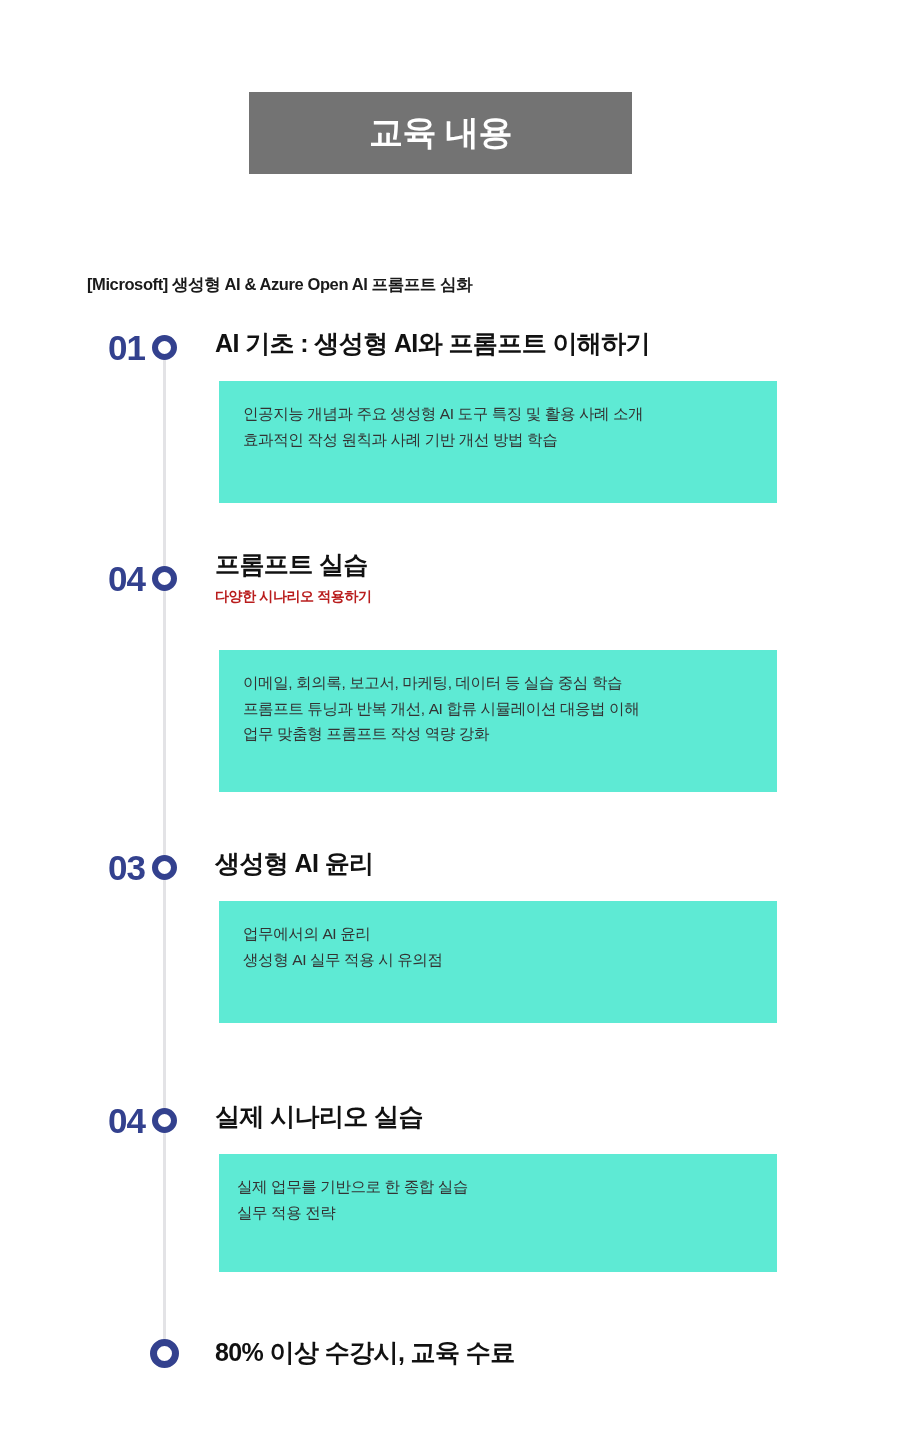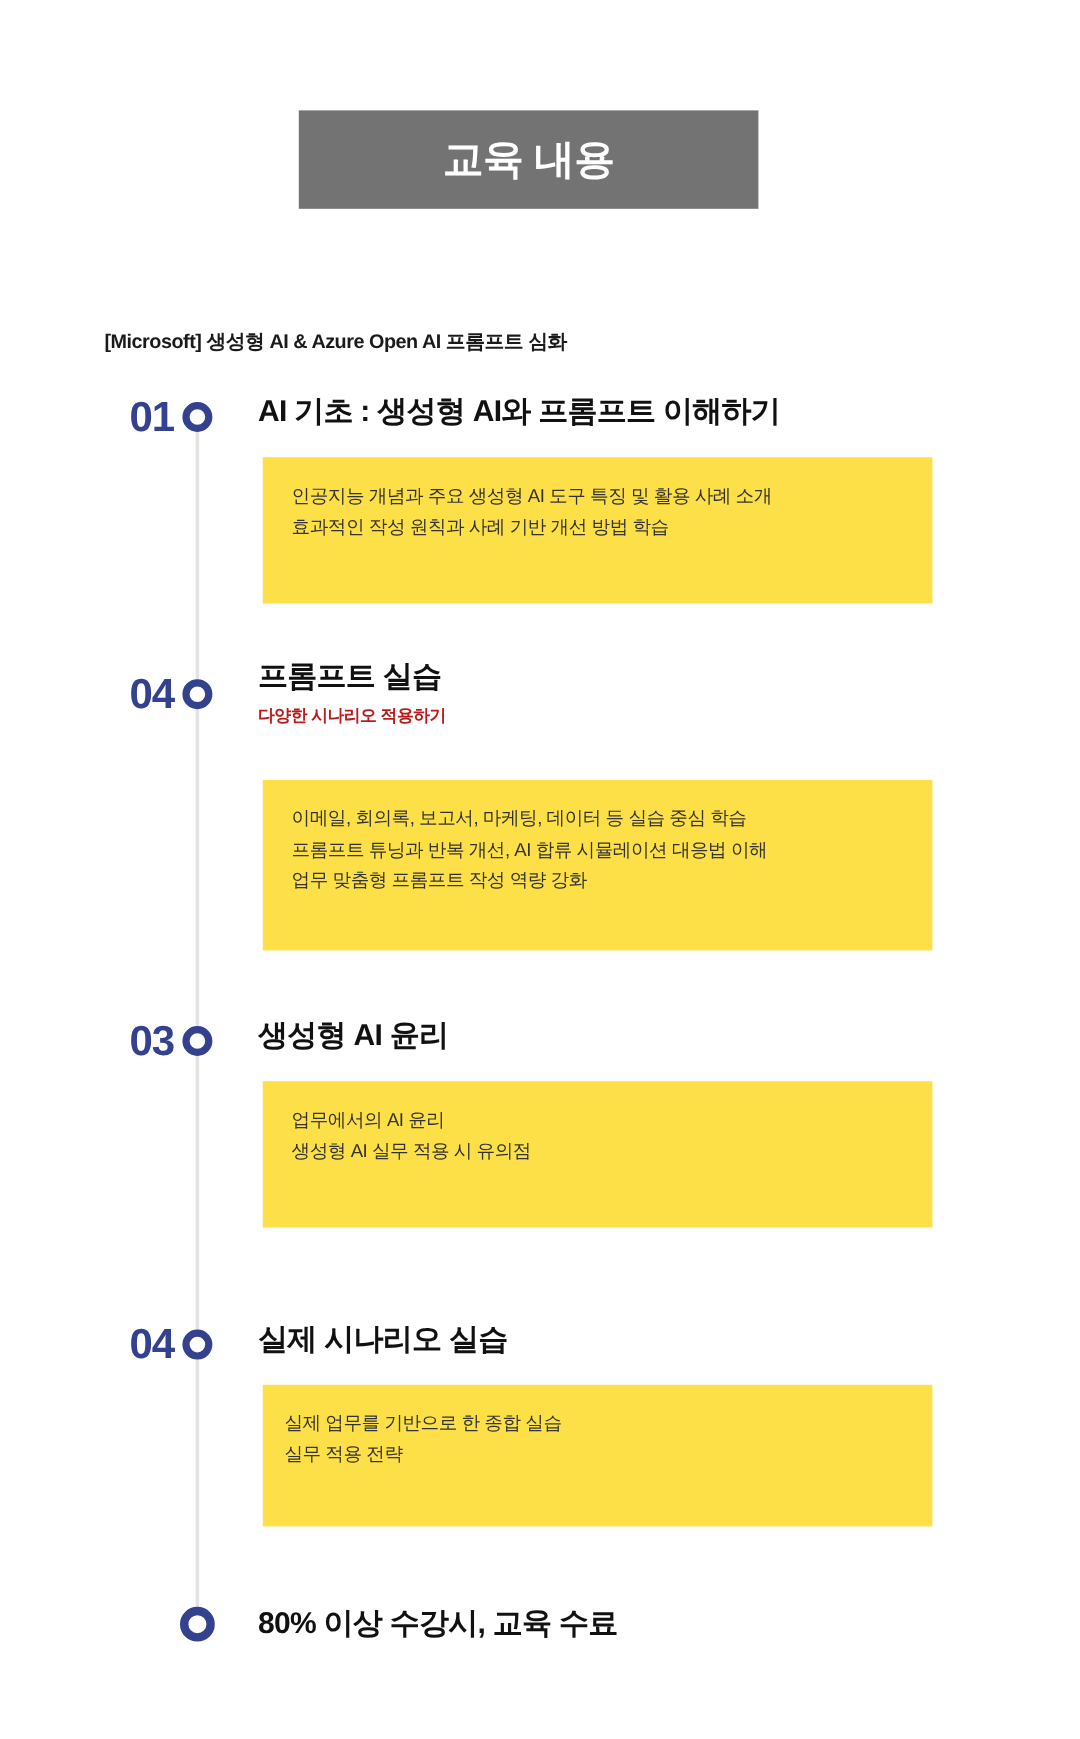--- a/index.html
+++ b/index.html
@@ -105,21 +105,21 @@
     left: 215px;
     font-size: 14px;
     color: #b91c1c;
     letter-spacing: -0.4px;
     font-weight: bold;
   }
   .tl-box {
     position: absolute;
     left: 219px;
     width: 558px;
-    background: #fde047;
+    background: #5eead4;
     box-sizing: border-box;
     padding: 20px 24px 20px 24px;
   }
   .tl-box p {
     margin: 0;
     font-size: 15.5px;
     line-height: 1.65;
     color: #333333;
     letter-spacing: -0.4px;
     white-space: nowrap;

